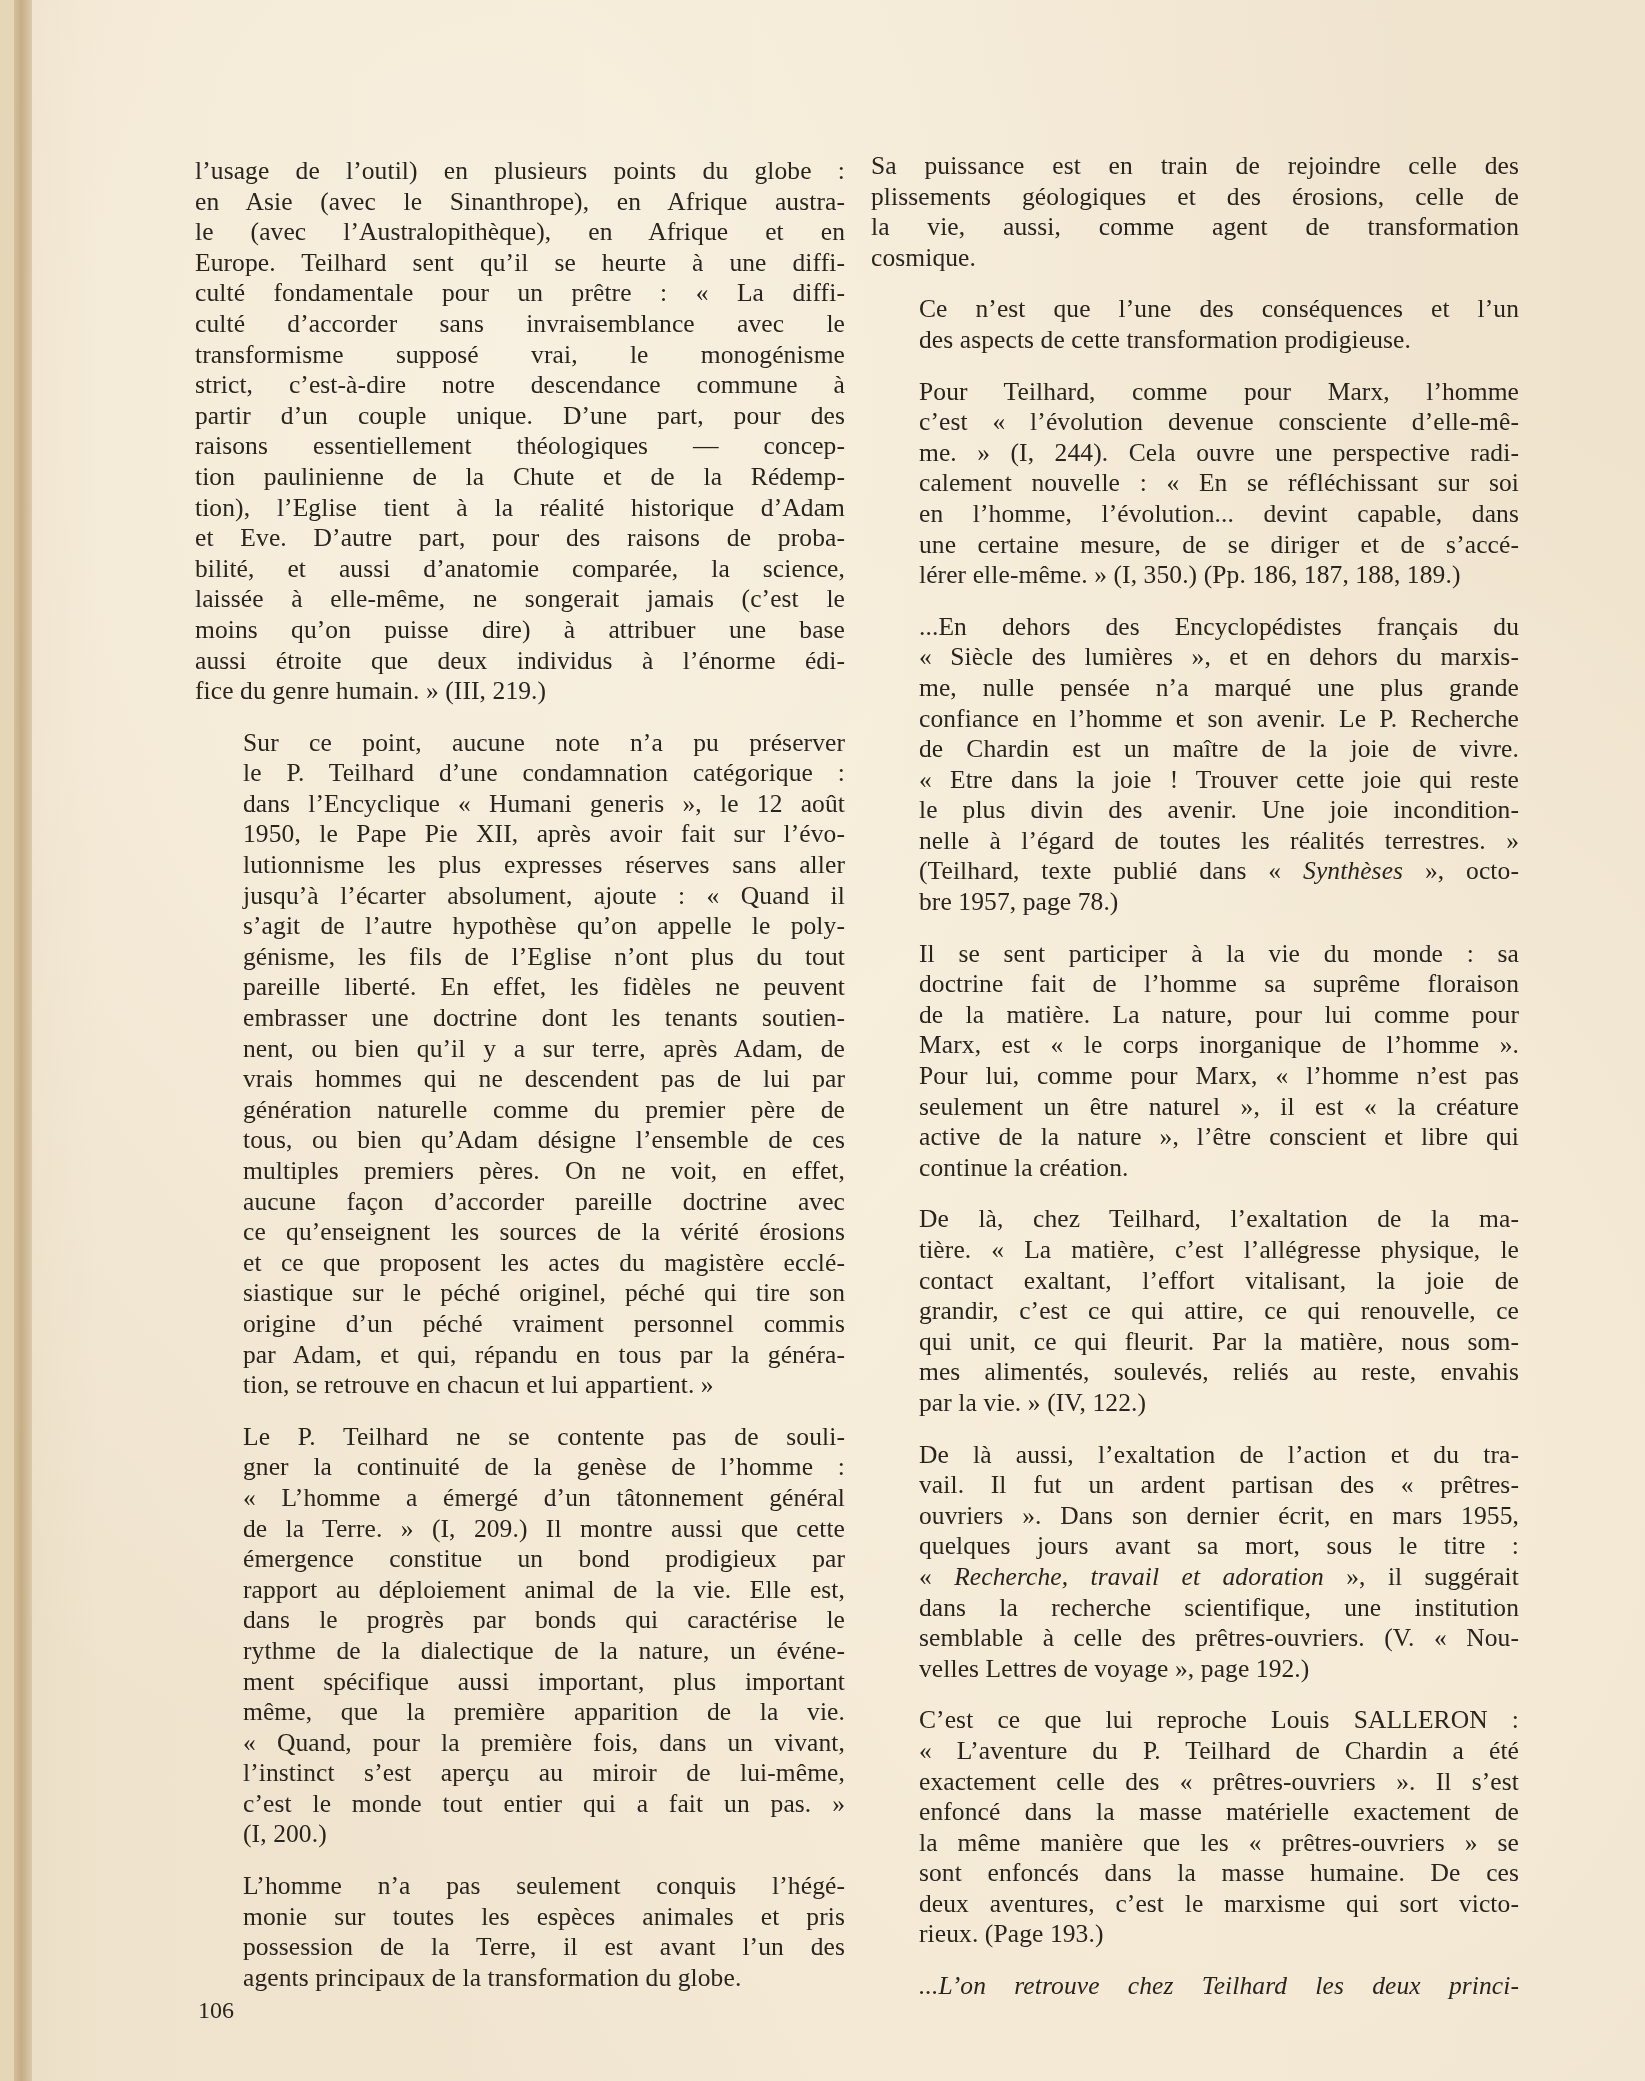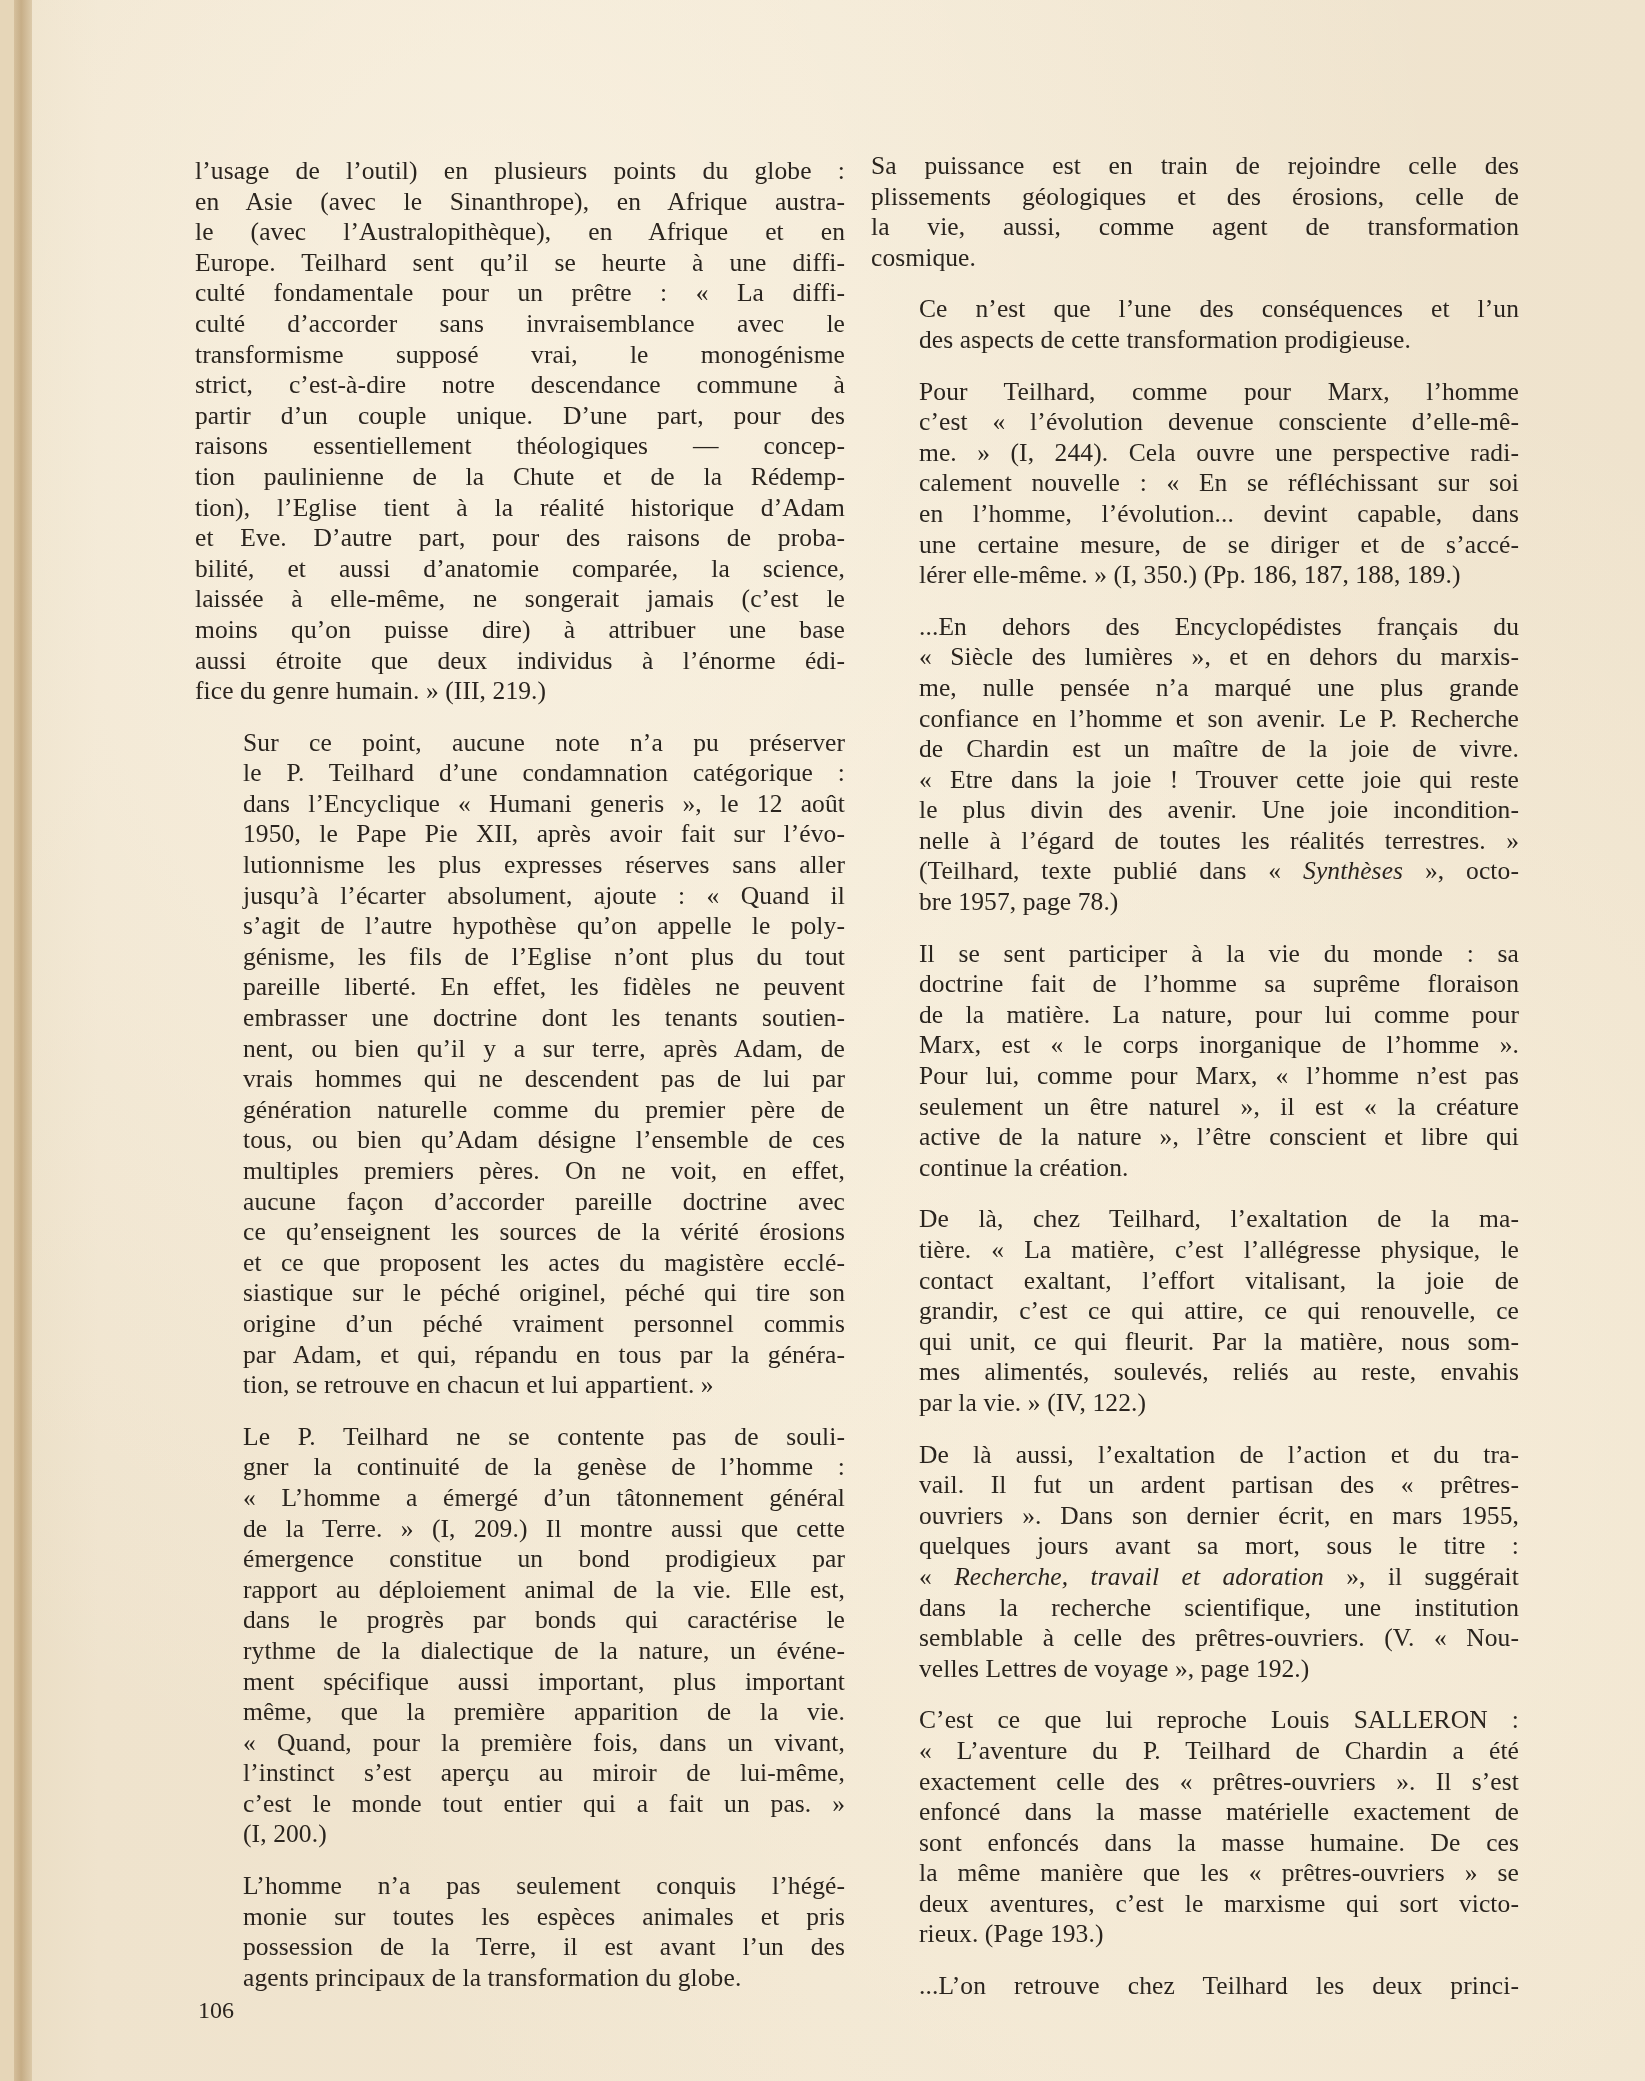--- a/index.html
+++ b/index.html
@@ -215,23 +215,23 @@
       <span class="line">« <em>Recherche, travail et adoration</em> », il suggérait</span>
       <span class="line">dans la recherche scientifique, une institution</span>
       <span class="line">semblable à celle des prêtres-ouvriers. (V. « Nou-</span>
       <span class="line last">velles Lettres de voyage », page 192.)</span>
     </div>
     <div class="para indent">
       <span class="line" style="text-indent: 48px;">C’est ce que lui reproche Louis SALLERON :</span>
       <span class="line">« L’aventure du P. Teilhard de Chardin a été</span>
       <span class="line">exactement celle des « prêtres-ouvriers ». Il s’est</span>
       <span class="line">enfoncé dans la masse matérielle exactement de</span>
+      <span class="line">la même manière que les « prêtres-ouvriers » se</span>
       <span class="line">sont enfoncés dans la masse humaine. De ces</span>
-      <span class="line">la même manière que les « prêtres-ouvriers » se</span>
       <span class="line">deux aventures, c’est le marxisme qui sort victo-</span>
       <span class="line last">rieux. (Page 193.)</span>
     </div>
     <div class="para indent">
-      <span class="line" style="text-indent: 48px;">...L’on retrouve chez Teilhard les deux princi-</span>
+      <span class="line" style="text-indent: 48px; font-style: italic;">...L’on retrouve chez Teilhard les deux princi-</span>
     </div>
   </div>
 
 <div class="page-number">106</div>
 
 </body></html>

